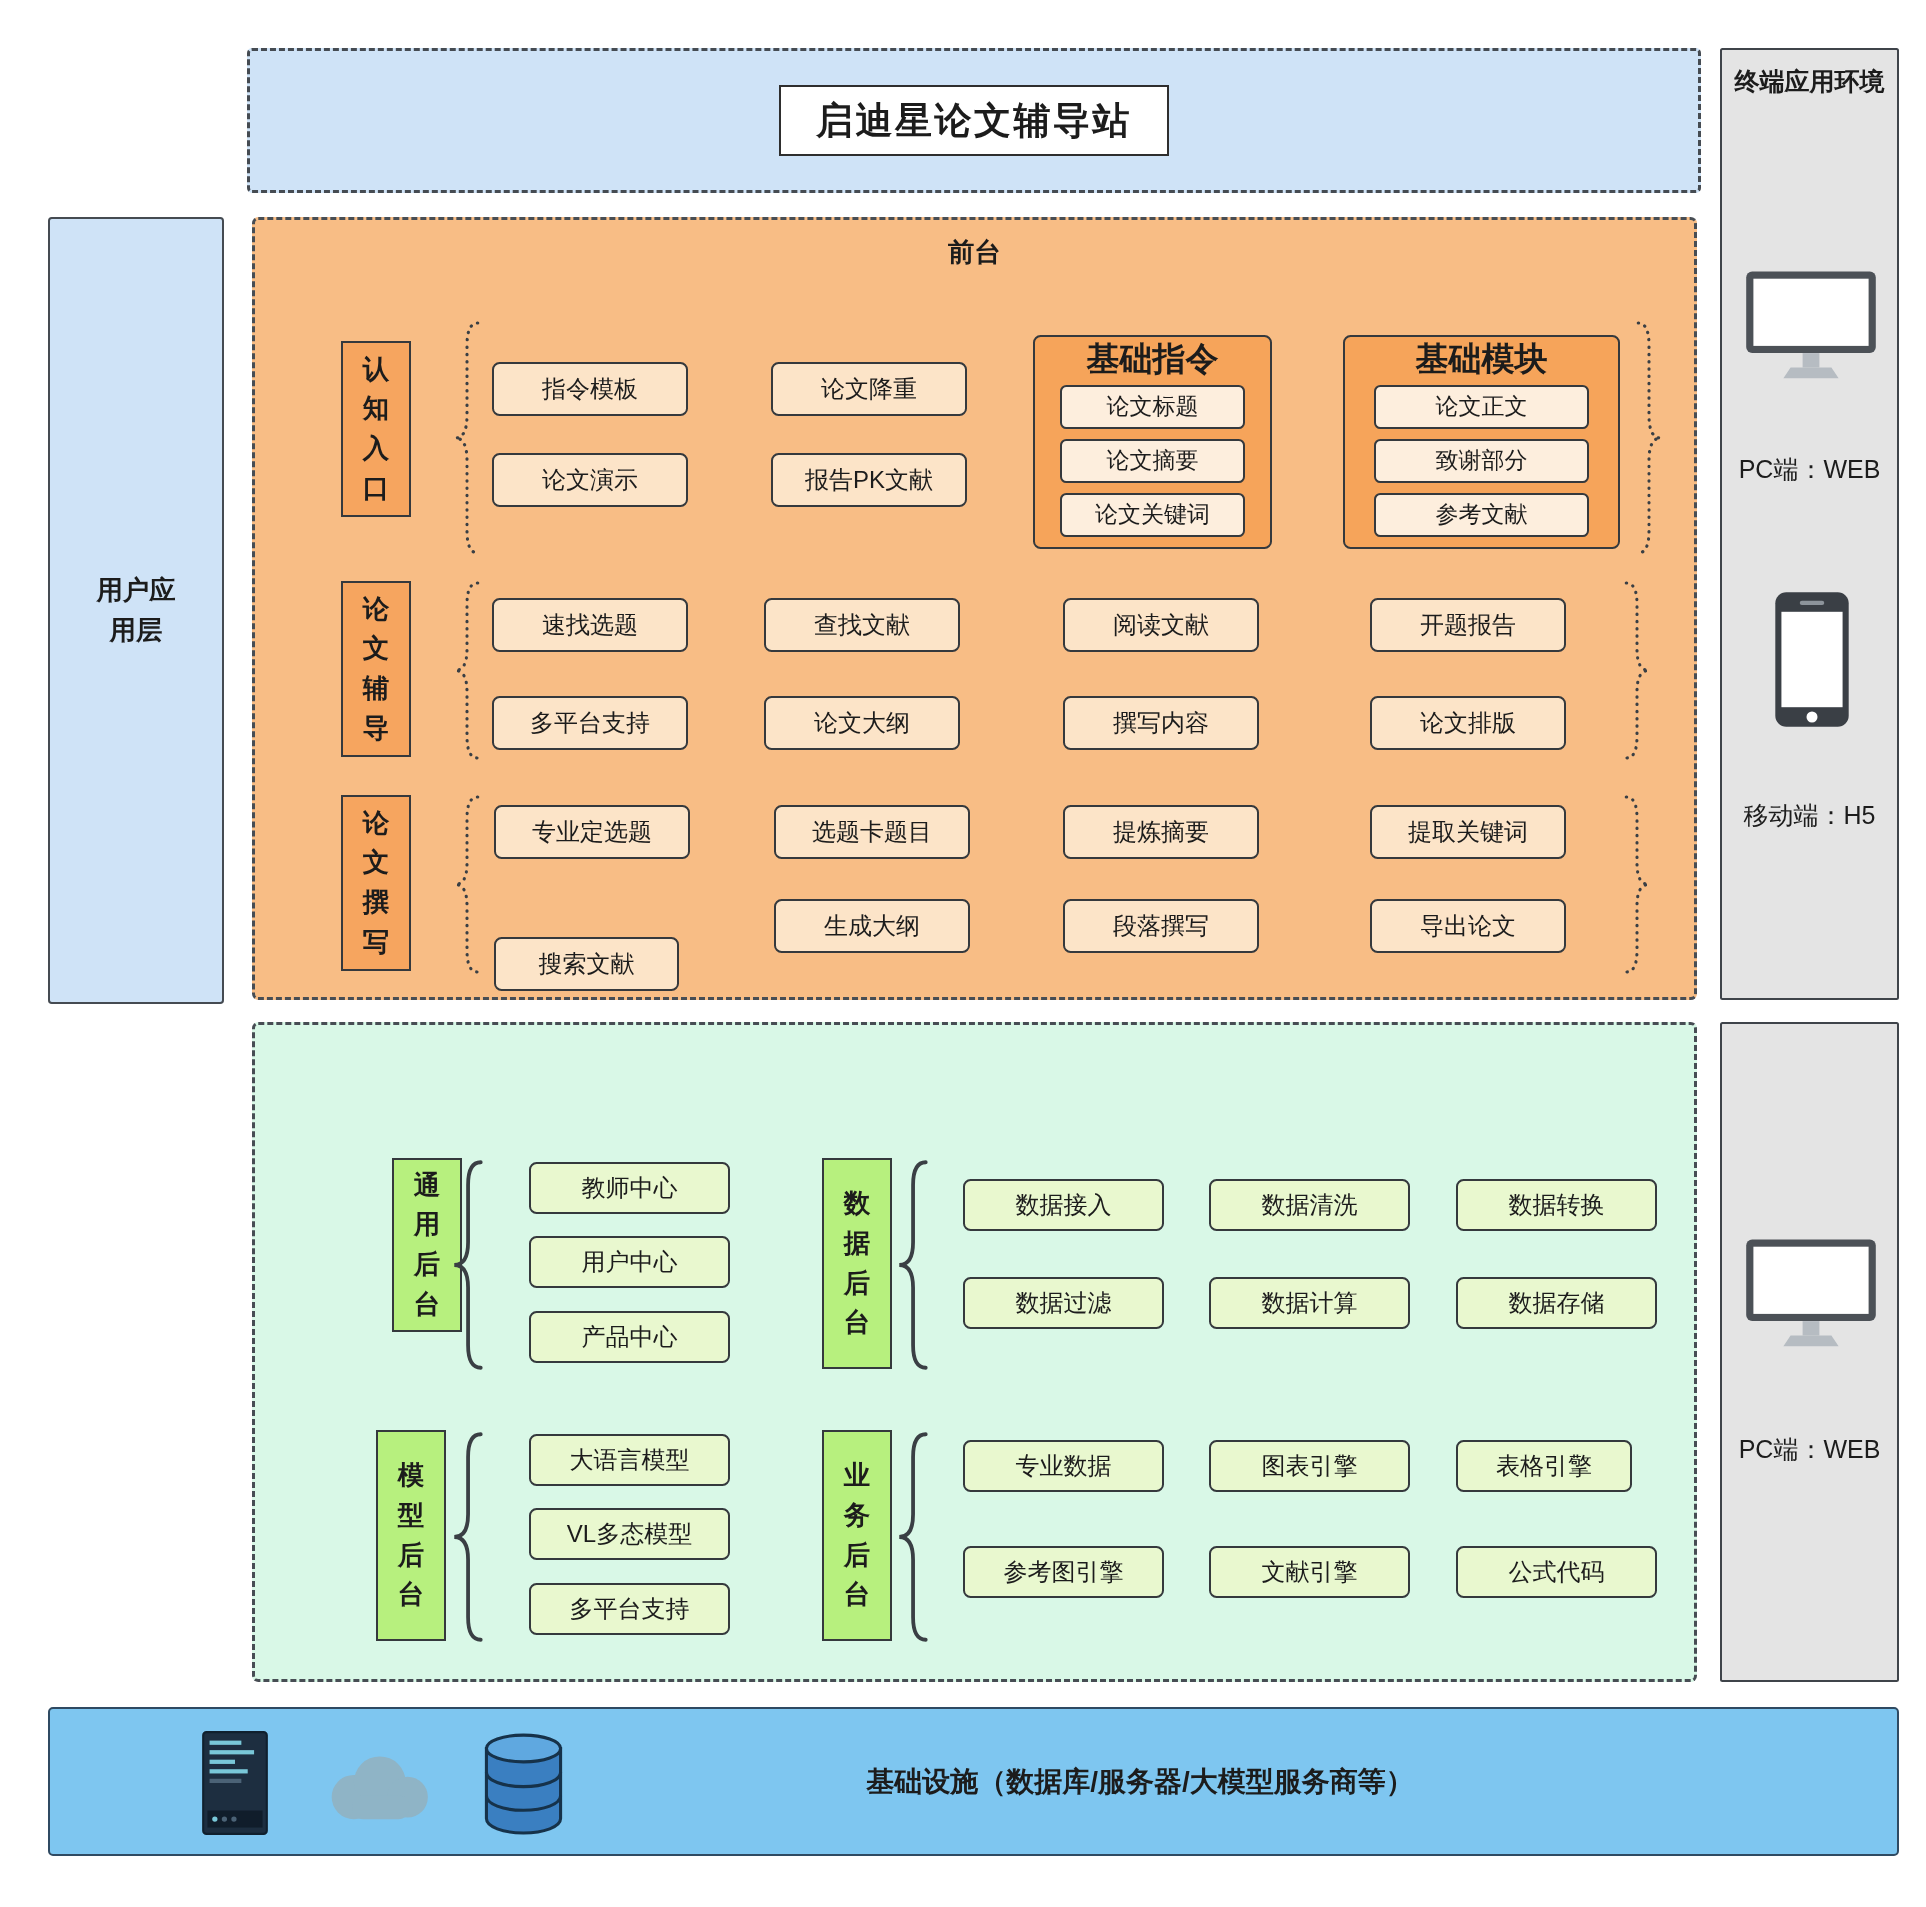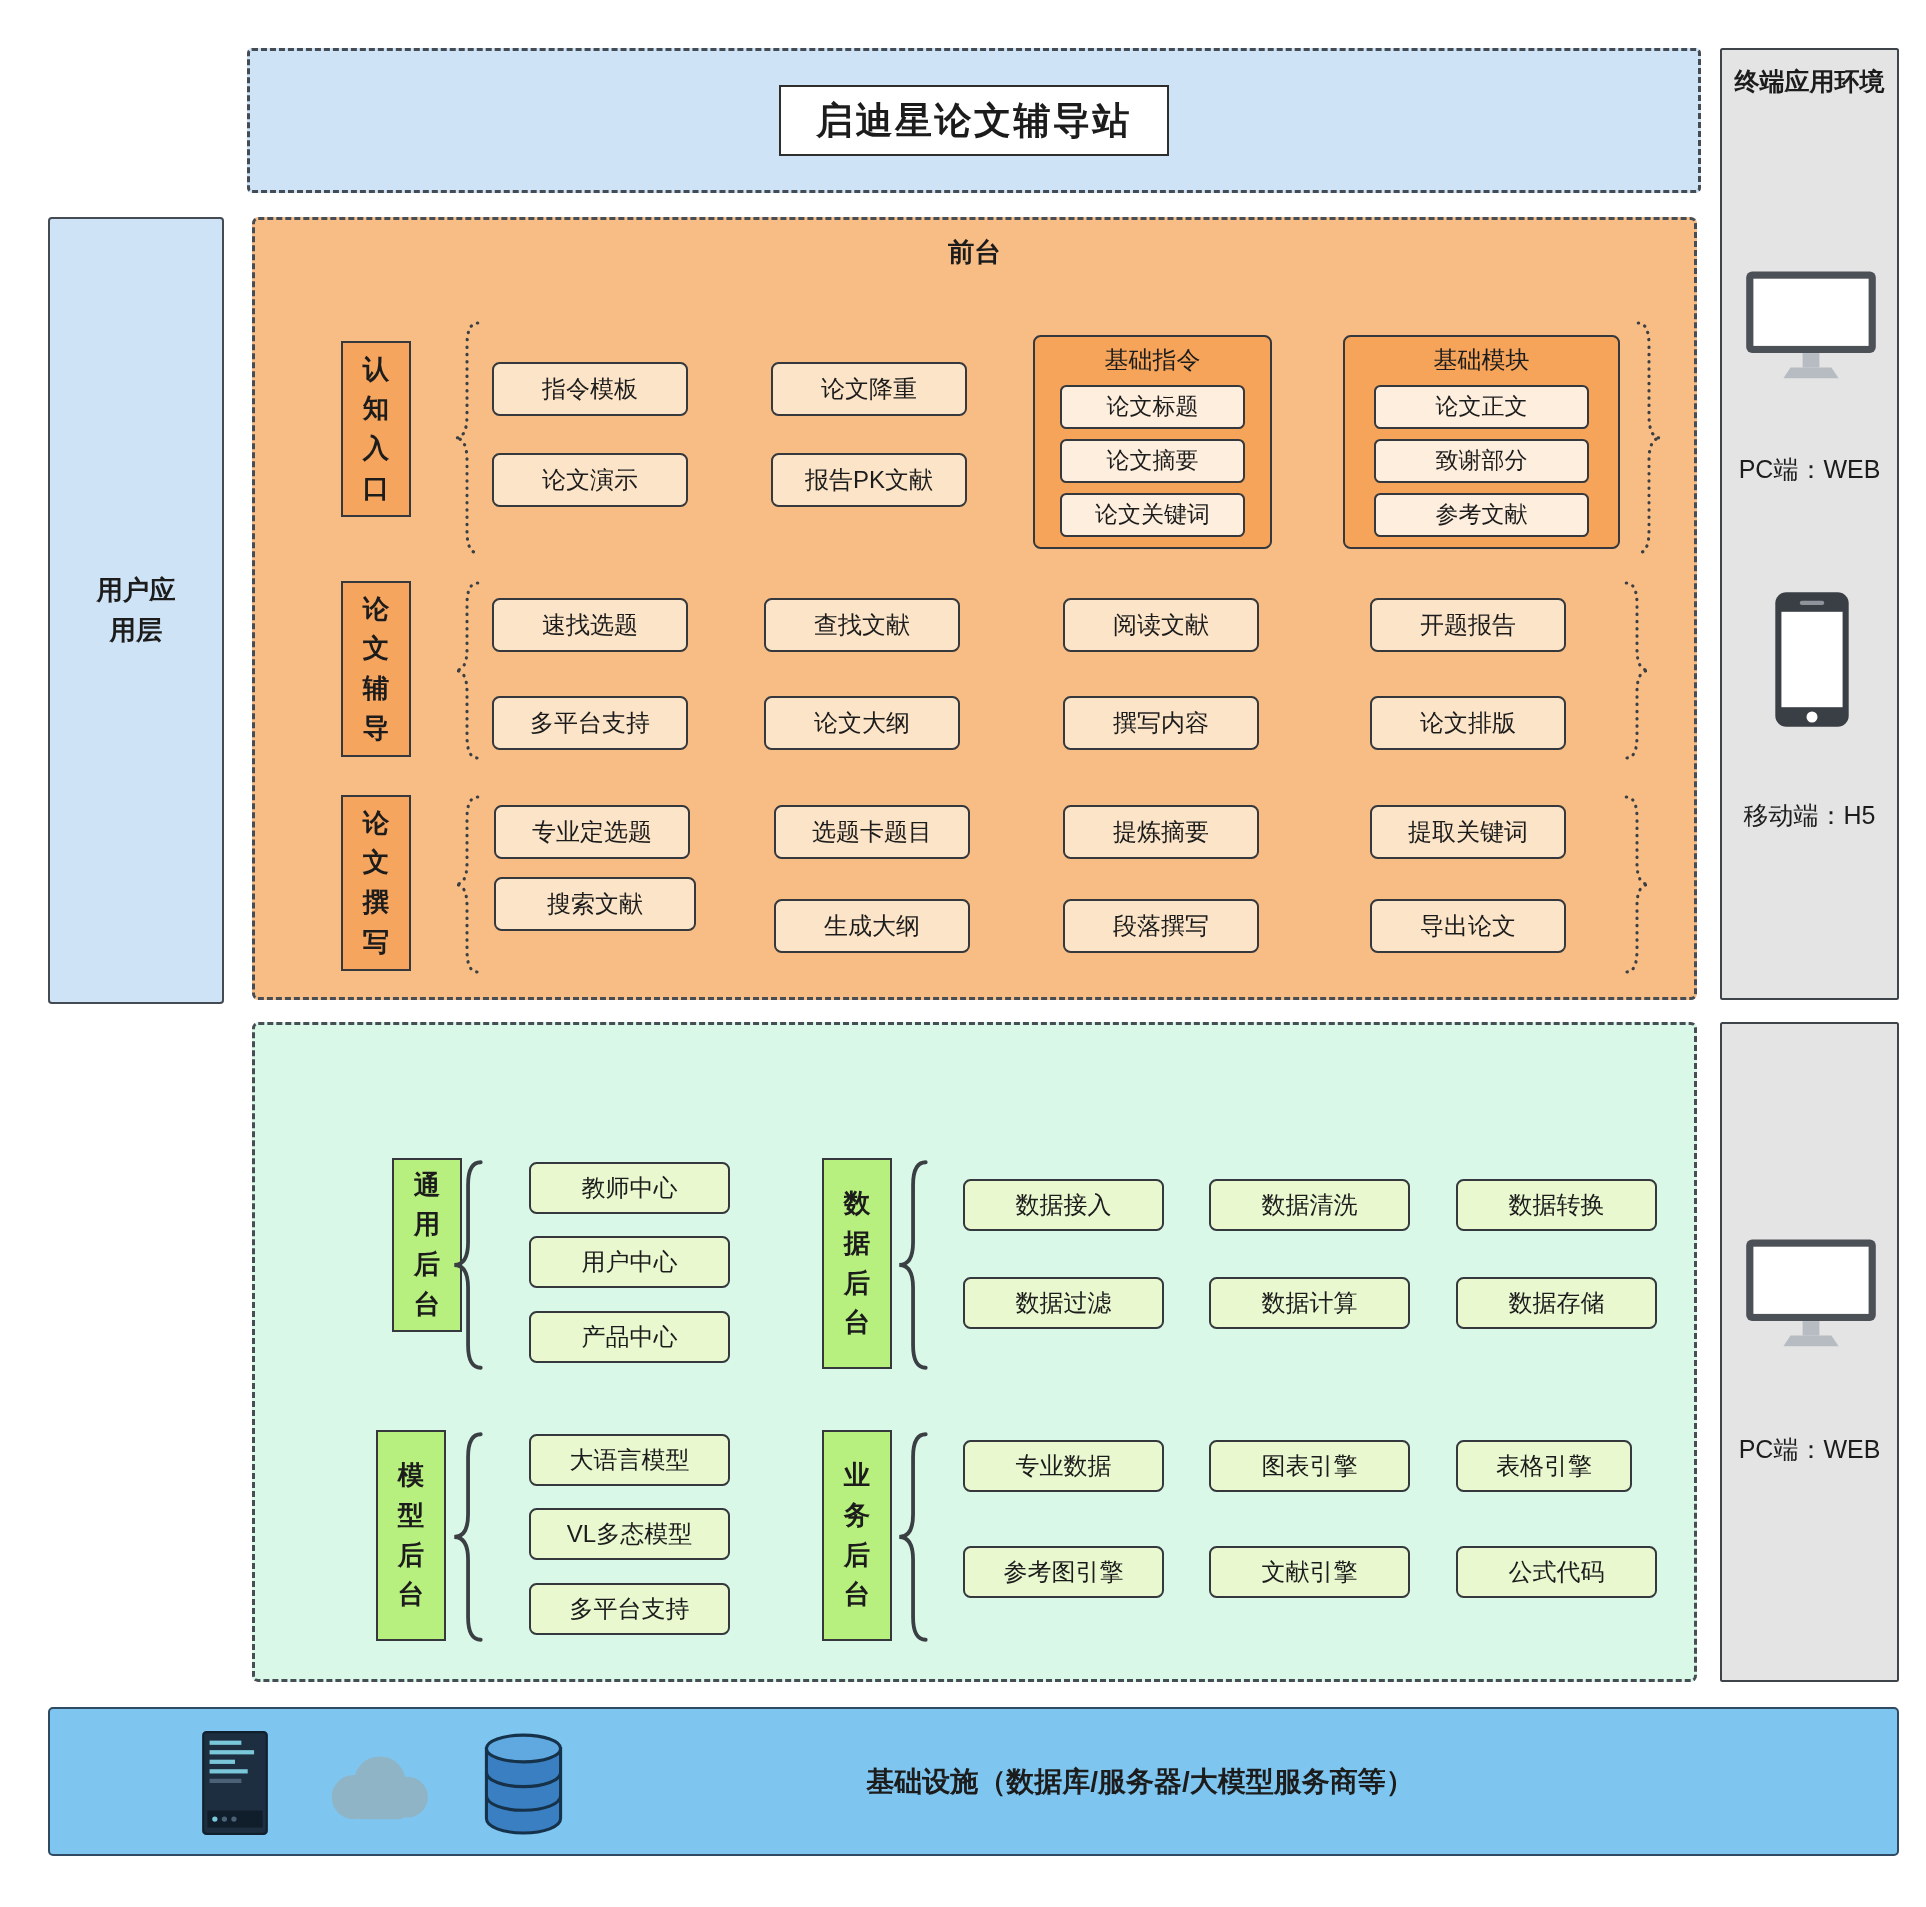--- a/index.html
+++ b/index.html
@@ -14,21 +14,21 @@
   #backend{background:#d9f8e7}
   .panel-title{position:absolute;top:15px;left:0;width:100%;text-align:center;font-size:26.4px;font-weight:700}
   .vlabel{position:absolute;border:2.5px solid #35393d;display:flex;align-items:center;justify-content:center;font-size:26.4px;font-weight:700;line-height:1.5;text-align:center}
   .vlabel span{width:29px;word-break:break-all;display:block}
   .vlabel.orange{background:#f6a55f}
   .vlabel.green{background:#b7f07e}
   .node{position:absolute;border:2.5px solid #35393d;border-radius:7.6px;display:flex;align-items:center;justify-content:center;font-size:24px}
   .fnode{background:#fce4c8}
   .bnode{background:#e9f8cf}
   .fgroup{position:absolute;background:#f6a45a;border:2.5px solid #35393d;border-radius:7.6px;display:flex;flex-direction:column;align-items:center;padding:7.6px 0 10px;gap:10px}
-  .fgroup .gtitle{font-size:24px;font-weight:400;height:30px;display:flex;align-items:center}
+  .fgroup .gtitle{font-size:33px;font-weight:700;height:30px;display:flex;align-items:center}
   .fgroup .gnode{width:79%;flex:1;background:#fdeedd;border:2.5px solid #35393d;border-radius:6.3px;display:flex;align-items:center;justify-content:center;font-size:23px}
   svg.brace{position:absolute;overflow:visible}
   svg.brace path{fill:none;stroke:#3a3f44}
   svg.brace.dotted path{stroke-width:5;stroke-dasharray:0.6 11;stroke-linecap:round}
   svg.brace.solid path{stroke-width:6;stroke-linecap:round}
   .gray-panel{position:absolute;background:#e4e4e4;border:2.5px solid #3f444a;border-radius:2.5px}
   .gray-title{position:absolute;top:15px;left:0;width:100%;text-align:center;font-size:25px;font-weight:700}
   .gray-label{position:absolute;left:0;width:100%;text-align:center;font-size:25px;font-weight:500}
   .icon{position:absolute}
   #infra{position:absolute;background:#7ec6f0;border:2.5px solid #2f4a62;border-radius:5px}
@@ -95,21 +95,21 @@
         <path d="M 2.0 2 Q 19.2 2 19.2 36.1 L 19.2 107.9 Q 19.2 142.0 38.0 142.0 Q 19.2 142.0 19.2 176.1 L 19.2 247.9 Q 19.2 282.0 2.0 282.0"></path>
       </svg>
 
     <div class="vlabel orange" style="left:86px;top:575px;width:70px;height:176px">
         <span>论文撰写</span>
       </div>
     <svg class="brace dotted" style="left:199px;top:575px;width:25px;height:179px" viewBox="0 0 40 284">
         <path d="M 38.0 2 Q 20.8 2 20.8 36.1 L 20.8 107.9 Q 20.8 142.0 2.0 142.0 Q 20.8 142.0 20.8 176.1 L 20.8 247.9 Q 20.8 282.0 38.0 282.0"></path>
       </svg>
     <div class="node fnode" style="left:239px;top:585px;width:196px;height:54px">专业定选题</div>
-    <div class="node fnode" style="left:239px;top:657px;width:202px;height:54px">搜索文献</div>
+    <div class="node fnode" style="left:239px;top:717px;width:185px;height:54px">搜索文献</div>
     <div class="node fnode" style="left:519px;top:585px;width:196px;height:54px">选题卡题目</div>
     <div class="node fnode" style="left:519px;top:679px;width:196px;height:54px">生成大纲</div>
     <div class="node fnode" style="left:808px;top:585px;width:196px;height:54px">提炼摘要</div>
     <div class="node fnode" style="left:808px;top:679px;width:196px;height:54px">段落撰写</div>
     <div class="node fnode" style="left:1115px;top:585px;width:196px;height:54px">提取关键词</div>
     <div class="node fnode" style="left:1115px;top:679px;width:196px;height:54px">导出论文</div>
     <svg class="brace dotted flip" style="left:1370px;top:575px;width:25px;height:179px" viewBox="0 0 40 284">
         <path d="M 2.0 2 Q 19.2 2 19.2 36.1 L 19.2 107.9 Q 19.2 142.0 38.0 142.0 Q 19.2 142.0 19.2 176.1 L 19.2 247.9 Q 19.2 282.0 2.0 282.0"></path>
       </svg>
   </div>

